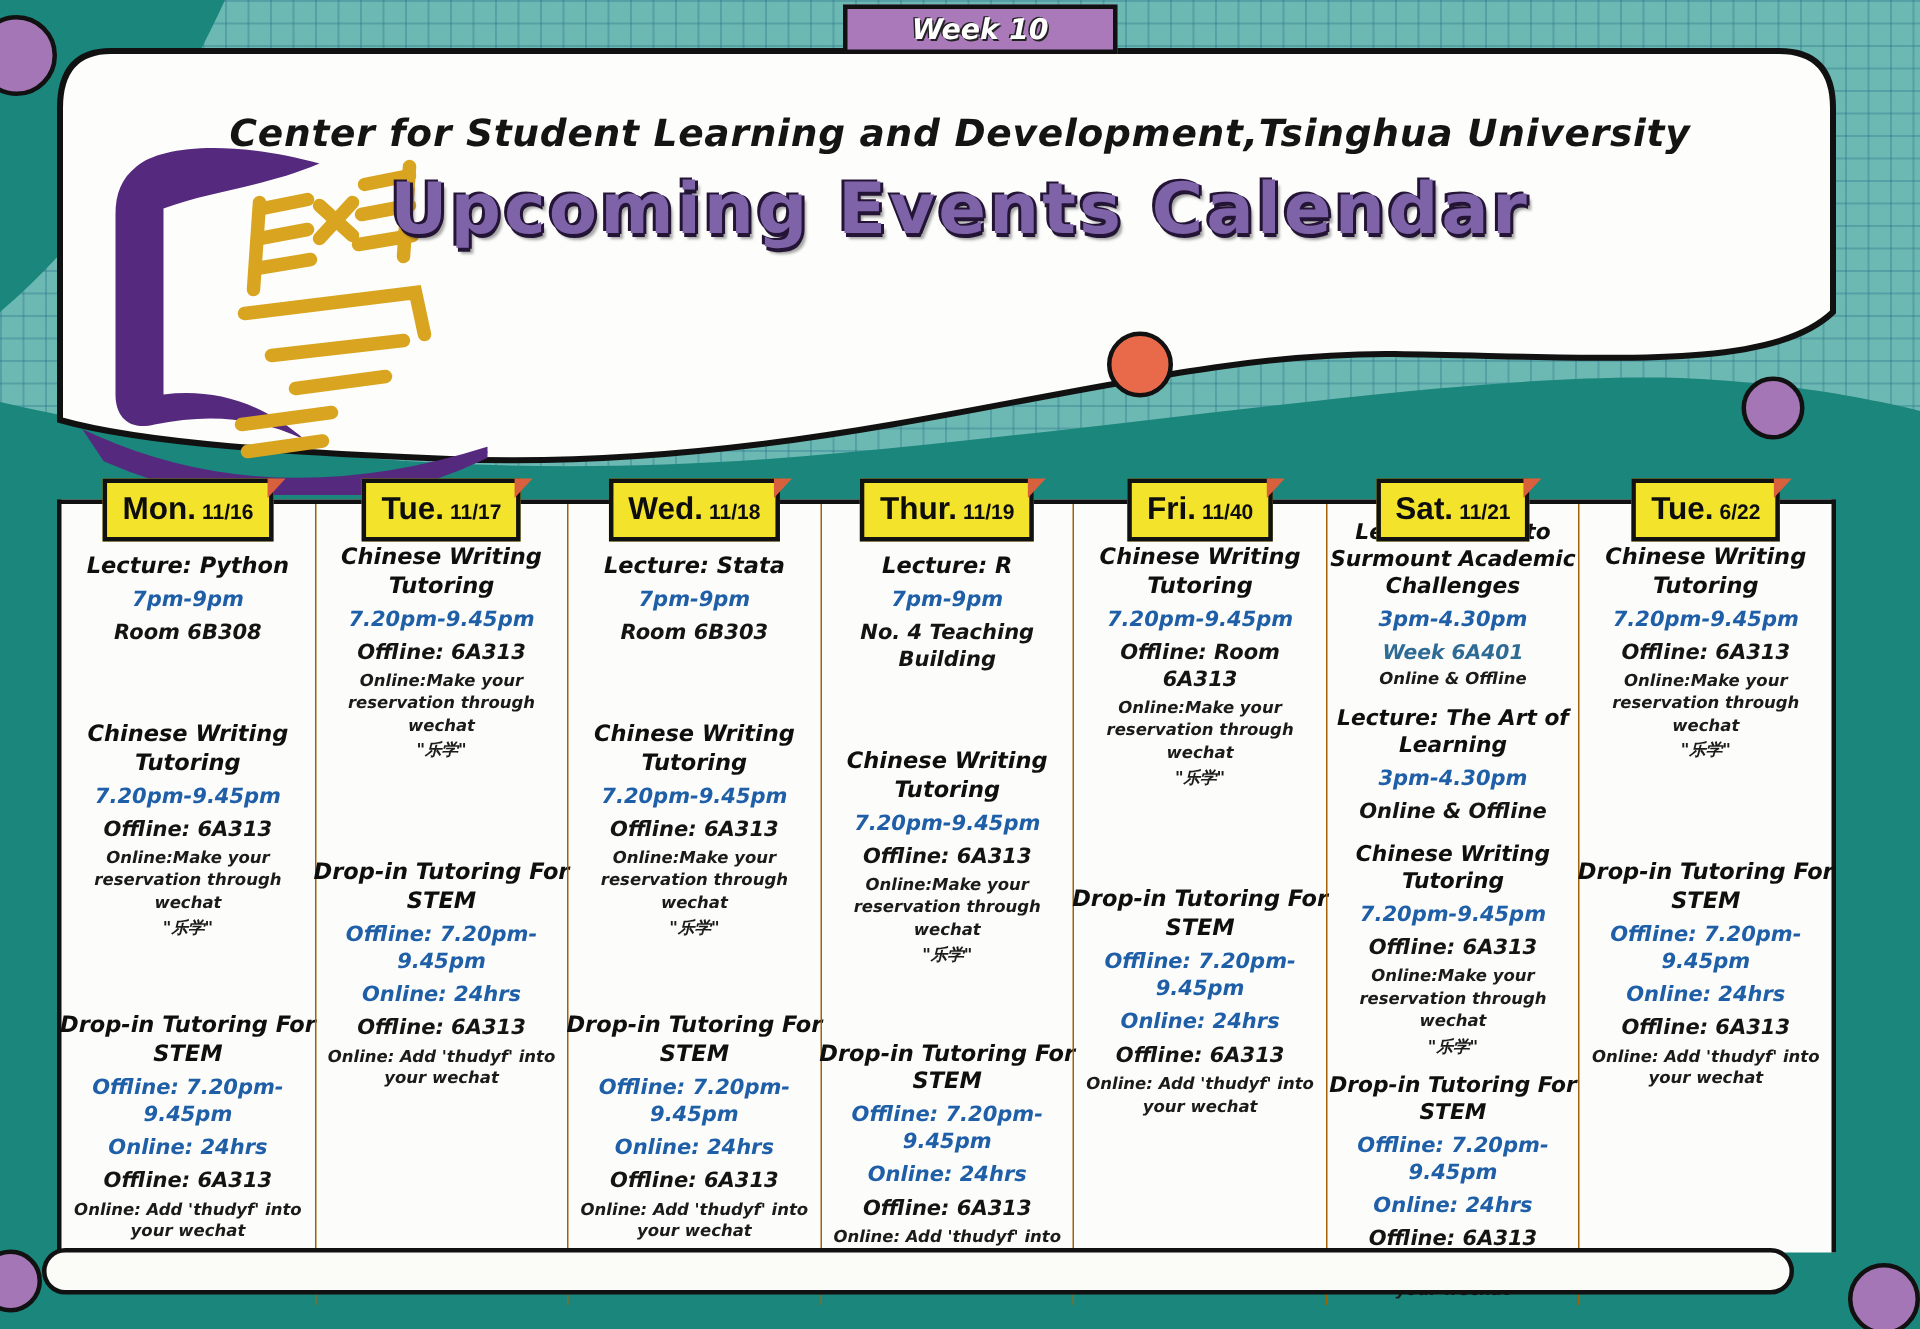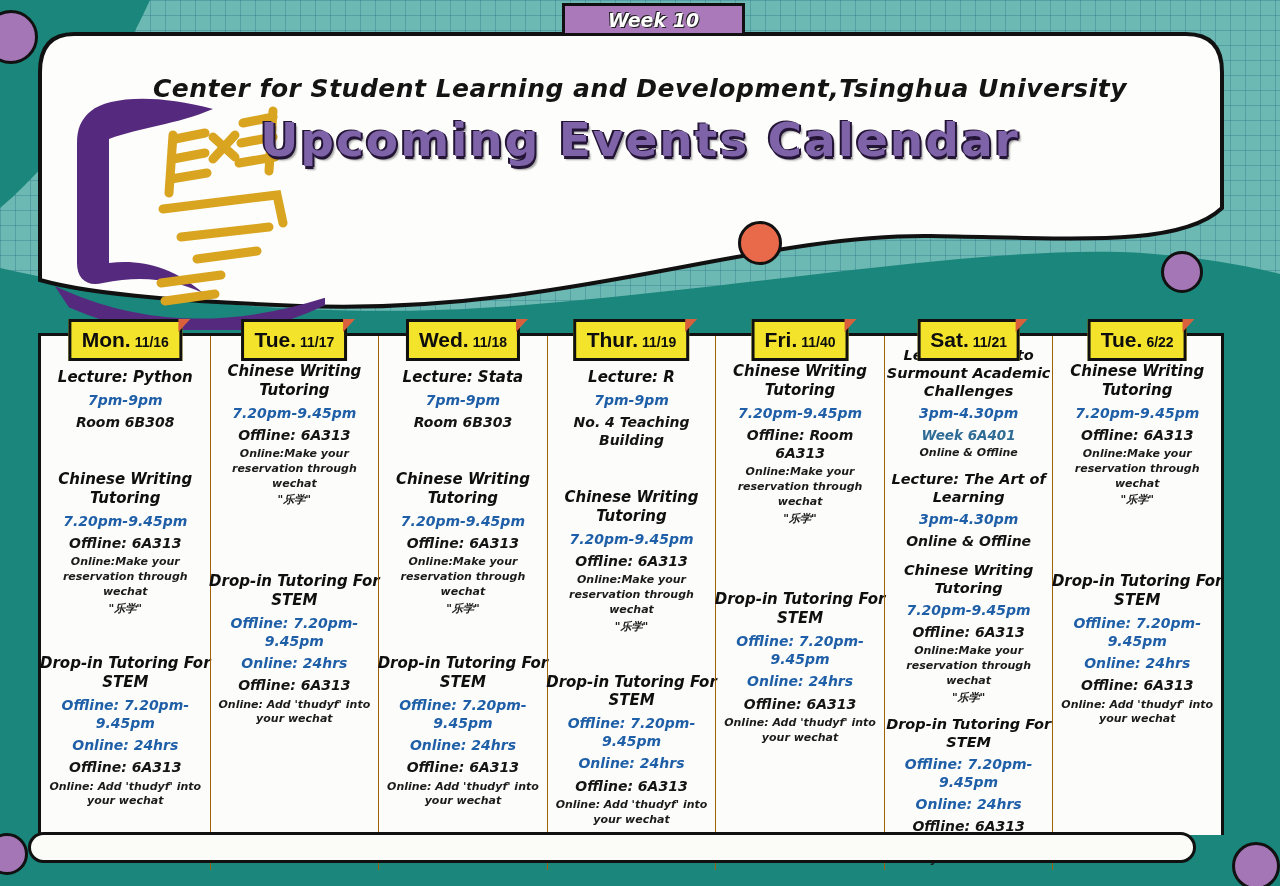--- a/index.html
+++ b/index.html
@@ -58,21 +58,21 @@
     content:"";position:absolute;right:-11px;top:-3px;width:0;height:0;z-index:-1;
     border-left:12px solid #d9603c;border-bottom:13px solid transparent;
   }
   .day-label{font-size:21px;font-weight:bold;color:#0d0d0d;}
   .day-date{font-size:14px;font-weight:bold;color:#0d0d0d;margin-left:4px;}
   .events{
     display:flex;flex-direction:column;align-items:center;text-align:center;
     padding:34px 6px 0;box-sizing:border-box;
   }
   .col-2 .events{row-gap:62px;padding-top:26px;}
-  .col-3 .events{row-gap:36px;padding-top:32px;}
+  .col-3 .events{row-gap:46px;padding-top:32px;}
   .col-4 .events{row-gap:7px;padding-top:10px;}
   .event{width:100%;font-style:italic;}
   .event-title{
     font-size:15px;font-weight:800;color:#0f0f0f;line-height:1.25;margin:0 -12px 3px;
   }
   .col-4 .event-title{font-size:14.5px;}
   .line{line-height:1.3;}
   .line.time{color:#1f5fa8;font-weight:bold;font-size:14px;margin:4px -14px;}
   .line.room{color:#141414;font-weight:bold;font-size:14px;margin:3px 0;}
   .line.room-alt{color:#2e6b95;font-weight:bold;font-size:13.5px;margin:2px 0;}

